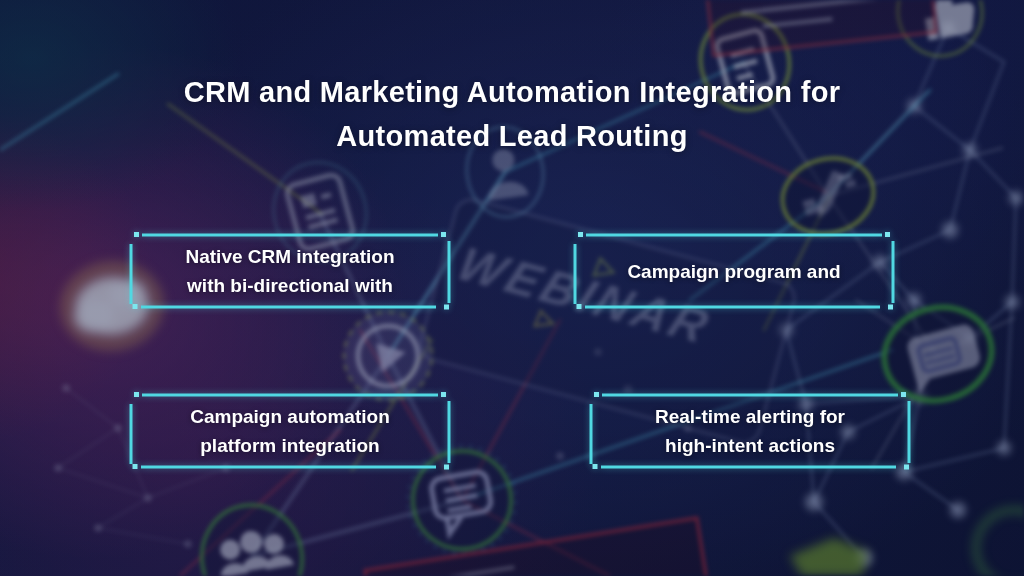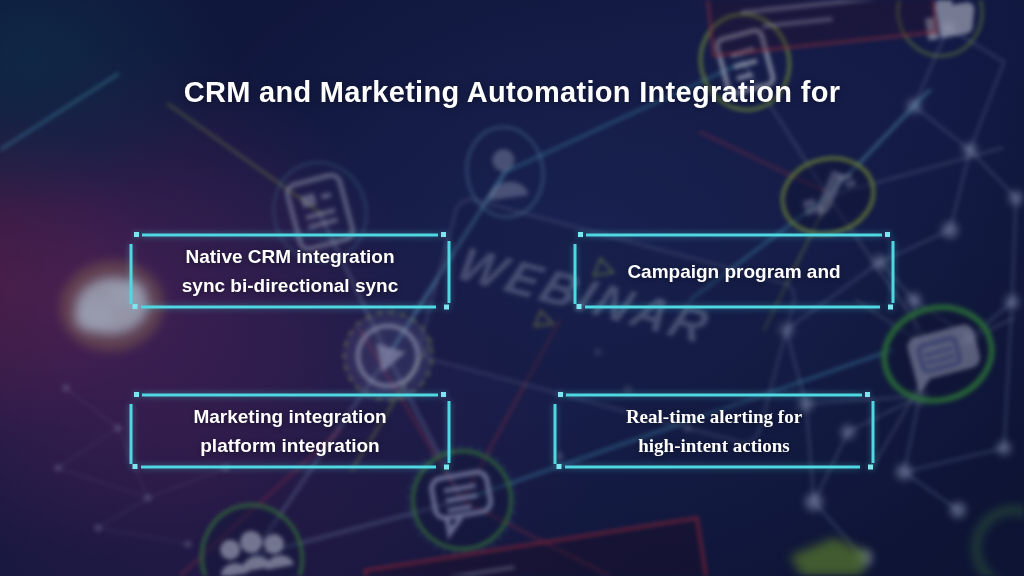--- a/index.html
+++ b/index.html
@@ -31,21 +31,21 @@
   .content{position:absolute;inset:0;z-index:3;}
   .title{
     position:absolute;top:70px;left:0;width:1024px;text-align:center;
     color:#ffffff;font-weight:700;font-size:29px;line-height:44px;letter-spacing:.3px;
     text-shadow:0 1px 6px rgba(0,0,0,.35);
   }
   .card{position:absolute;width:324px;height:82px;}
   .card.c1{left:128px;top:230px;}
   .card.c2{left:572px;top:230px;}
   .card.c3{left:128px;top:390px;}
-  .card.c4{left:552px;top:390px;font-family:Liberation Serif, serif;}
+  .card.c4{left:588px;top:390px;}
   .frame{position:absolute;inset:0;width:100%;height:100%;
     filter:drop-shadow(0 0 3px rgba(80,216,226,.45));}
   .frame line{stroke:#50d8e2;stroke-width:3;}
   .frame rect{fill:#7ce7ef;}
   .card-text{
     position:absolute;inset:0;display:flex;flex-direction:column;
     align-items:center;justify-content:center;
     color:#ffffff;font-weight:700;font-size:19px;line-height:29px;text-align:right;
     text-shadow:0 1px 5px rgba(0,0,0,.4);
   }
@@ -209,36 +209,37 @@
       <path d="M790,556 l44,-18 l34,14 l-6,24 l-60,0 z" fill="rgba(120,165,42,.8)"></path>
       <circle cx="1014" cy="548" r="38" fill="none" stroke="rgba(88,181,68,.6)" stroke-width="6"></circle>
     </g>
   </svg>
 
   <div class="bg-overlay"></div>
 
   <div class="content">
     <div class="title">
       <div>CRM and Marketing Automation Integration for</div>
+      <div>Automated Lead Routing</div>
     </div>
 
     <div class="card c1">
       <svg class="frame" viewBox="0 0 324 82" preserveAspectRatio="none">
         <line x1="14" y1="5" x2="310" y2="5"></line>
           <line x1="13" y1="77" x2="308" y2="77"></line>
         <line x1="3" y1="14" x2="3" y2="74"></line>
           <line x1="321" y1="11" x2="321" y2="73"></line>
         <rect x="6" y="2" width="5" height="5"></rect>
           <rect x="4.5" y="74" width="5" height="5"></rect>
         <rect x="313" y="2" width="5" height="5"></rect>
           <rect x="316" y="74.5" width="5" height="5"></rect>
       </svg>
       <div class="card-text">
         <span>Native CRM integration</span>
-        <span>sync bi-directional sync</span>
+        <span>with bi-directional with</span>
       </div>
     </div>
 
     <div class="card c2">
       <svg class="frame" viewBox="0 0 324 82" preserveAspectRatio="none">
         <line x1="14" y1="5" x2="310" y2="5"></line>
           <line x1="13" y1="77" x2="308" y2="77"></line>
         <line x1="3" y1="14" x2="3" y2="74"></line>
           <line x1="321" y1="11" x2="321" y2="73"></line>
         <rect x="6" y="2" width="5" height="5"></rect>
@@ -256,21 +257,21 @@
         <line x1="14" y1="5" x2="310" y2="5"></line>
           <line x1="13" y1="77" x2="308" y2="77"></line>
         <line x1="3" y1="14" x2="3" y2="74"></line>
           <line x1="321" y1="11" x2="321" y2="73"></line>
         <rect x="6" y="2" width="5" height="5"></rect>
           <rect x="4.5" y="74" width="5" height="5"></rect>
         <rect x="313" y="2" width="5" height="5"></rect>
           <rect x="316" y="74.5" width="5" height="5"></rect>
       </svg>
       <div class="card-text">
-        <span>Marketing integration</span>
+        <span>Campaign automation</span>
         <span>platform integration</span>
       </div>
     </div>
 
     <div class="card c4">
       <svg class="frame" viewBox="0 0 324 82" preserveAspectRatio="none">
         <line x1="14" y1="5" x2="310" y2="5"></line>
           <line x1="13" y1="77" x2="308" y2="77"></line>
         <line x1="3" y1="14" x2="3" y2="74"></line>
           <line x1="321" y1="11" x2="321" y2="73"></line>

